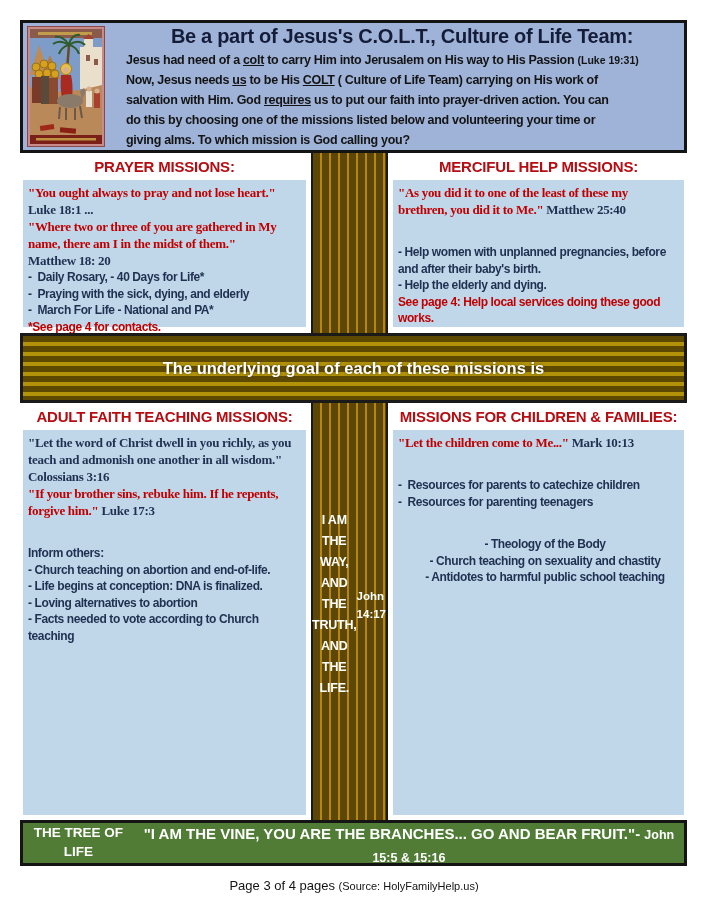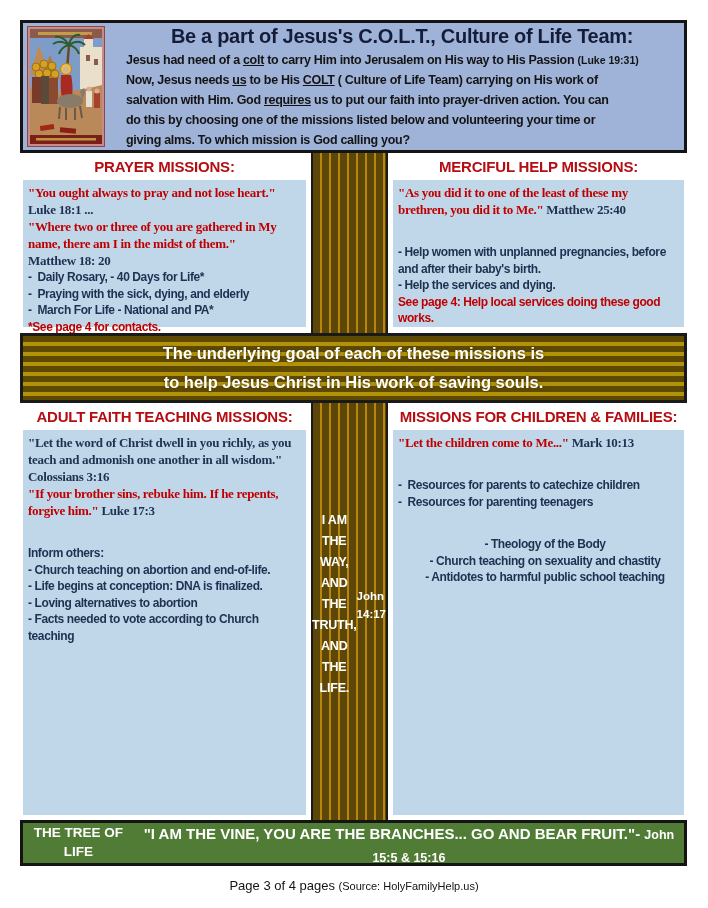--- a/index.html
+++ b/index.html
@@ -166,27 +166,26 @@
     <div class="para ser navy"><span>Matthew 18: 20</span></div>
     <div class="para sans navy"><span>-  Daily Rosary, - 40 Days for Life*</span></div>
     <div class="para sans navy"><span>-  Praying with the sick, dying, and elderly</span></div>
     <div class="para sans navy"><span>-  March For Life - National and PA*</span></div>
     <div class="para sans red"><span>*See page 4 for contacts.</span></div>
   </div>
 <div id="box-merciful" class="bluebox">
     <div class="para ser red"><span>"As you did it to one of the least of these my brethren, you did it to Me." </span><span class="navy">Matthew 25:40</span></div>
     <div class="para blank2"></div>
     <div class="para sans navy"><span>- Help women with unplanned pregnancies, before and after their baby's birth.</span></div>
-    <div class="para sans navy"><span>- Help the services and dying.</span></div>
+    <div class="para sans navy"><span>- Help the elderly and dying.</span></div>
     <div class="para sans red"><span>See page 4: Help local services doing these good works.</span></div>
   </div>
 
 <div id="goal-banner">
   <div>The underlying goal of each of these missions is</div>
-  <div>to help Jesus Christ in His work of saving souls.</div>
 </div>
 
 <div id="title-adult" class="sec-title">ADULT FAITH TEACHING MISSIONS:</div>
 <div id="title-children" class="sec-title">MISSIONS FOR CHILDREN &amp; FAMILIES:</div>
 
 <div id="box-adult" class="bluebox">
     <div class="para ser navy"><span>"Let the word of Christ dwell in you richly, as you teach and admonish one another in all wisdom."</span></div>
     <div class="para ser navy"><span>Colossians 3:16</span></div>
     <div class="para ser red"><span>"If your brother sins, rebuke him. If he repents, forgive him." </span><span class="navy">Luke 17:3</span></div>
     <div class="para blank2"></div>

